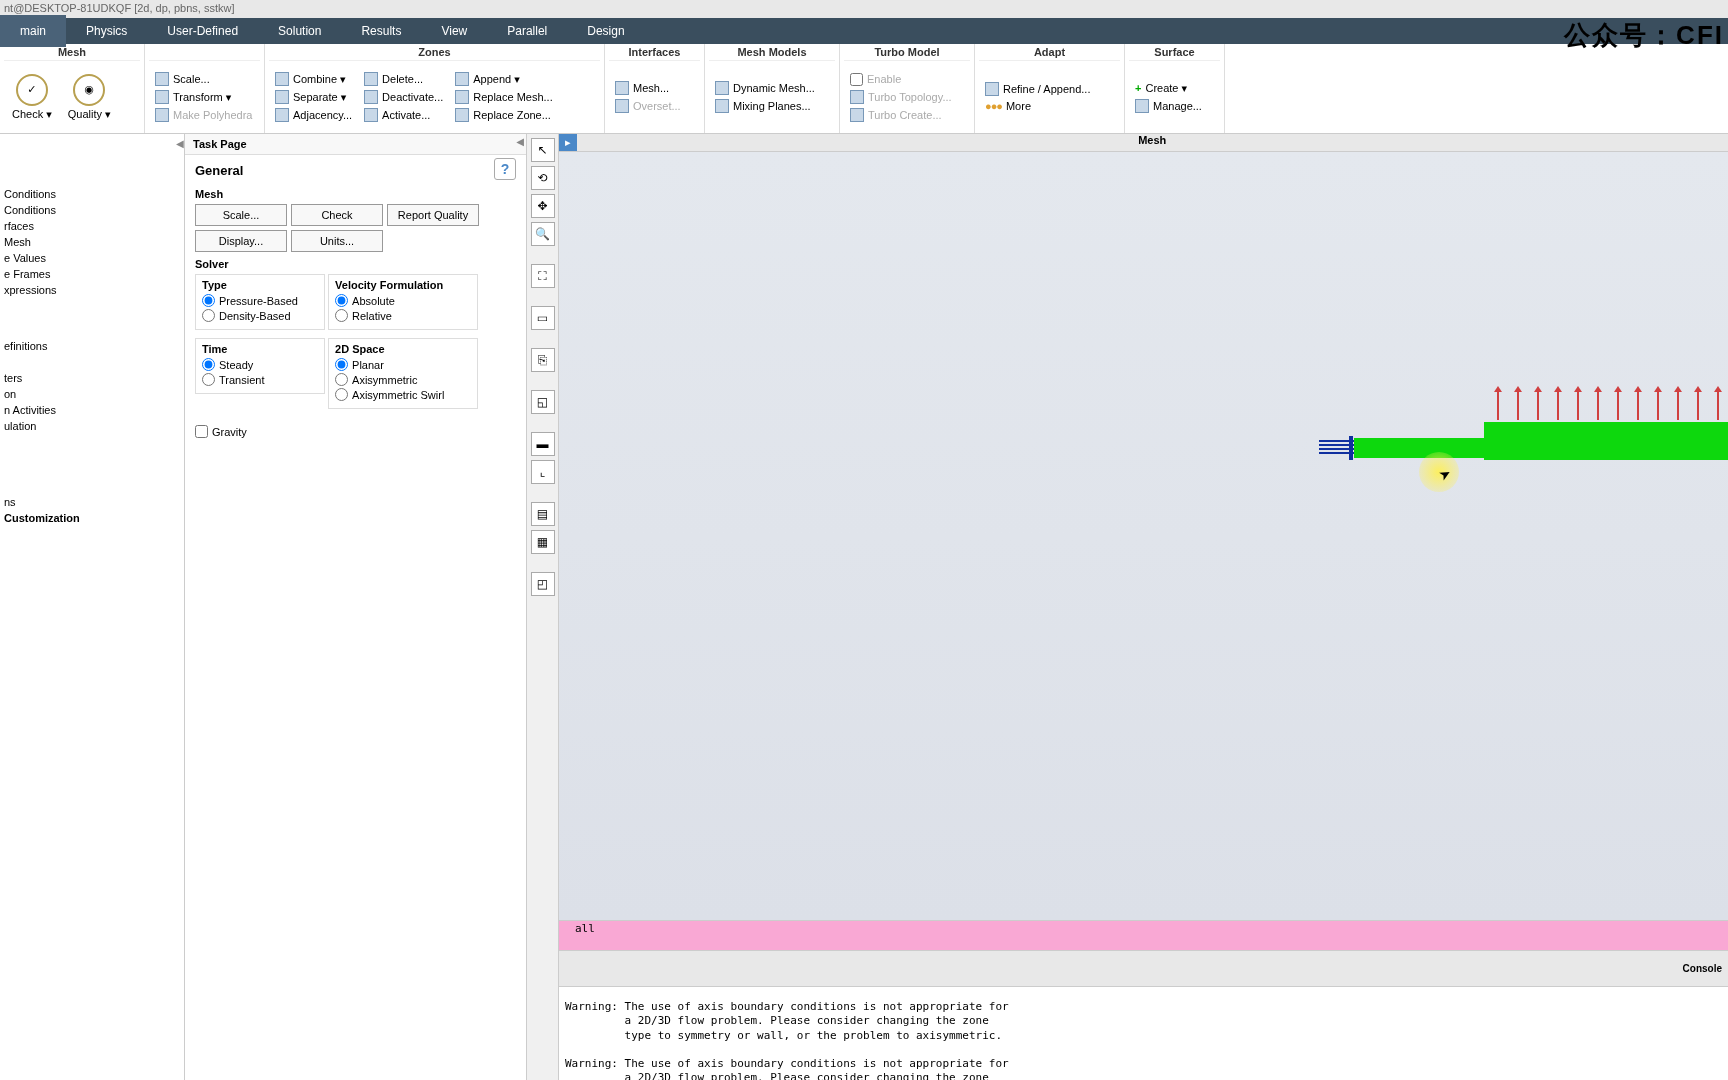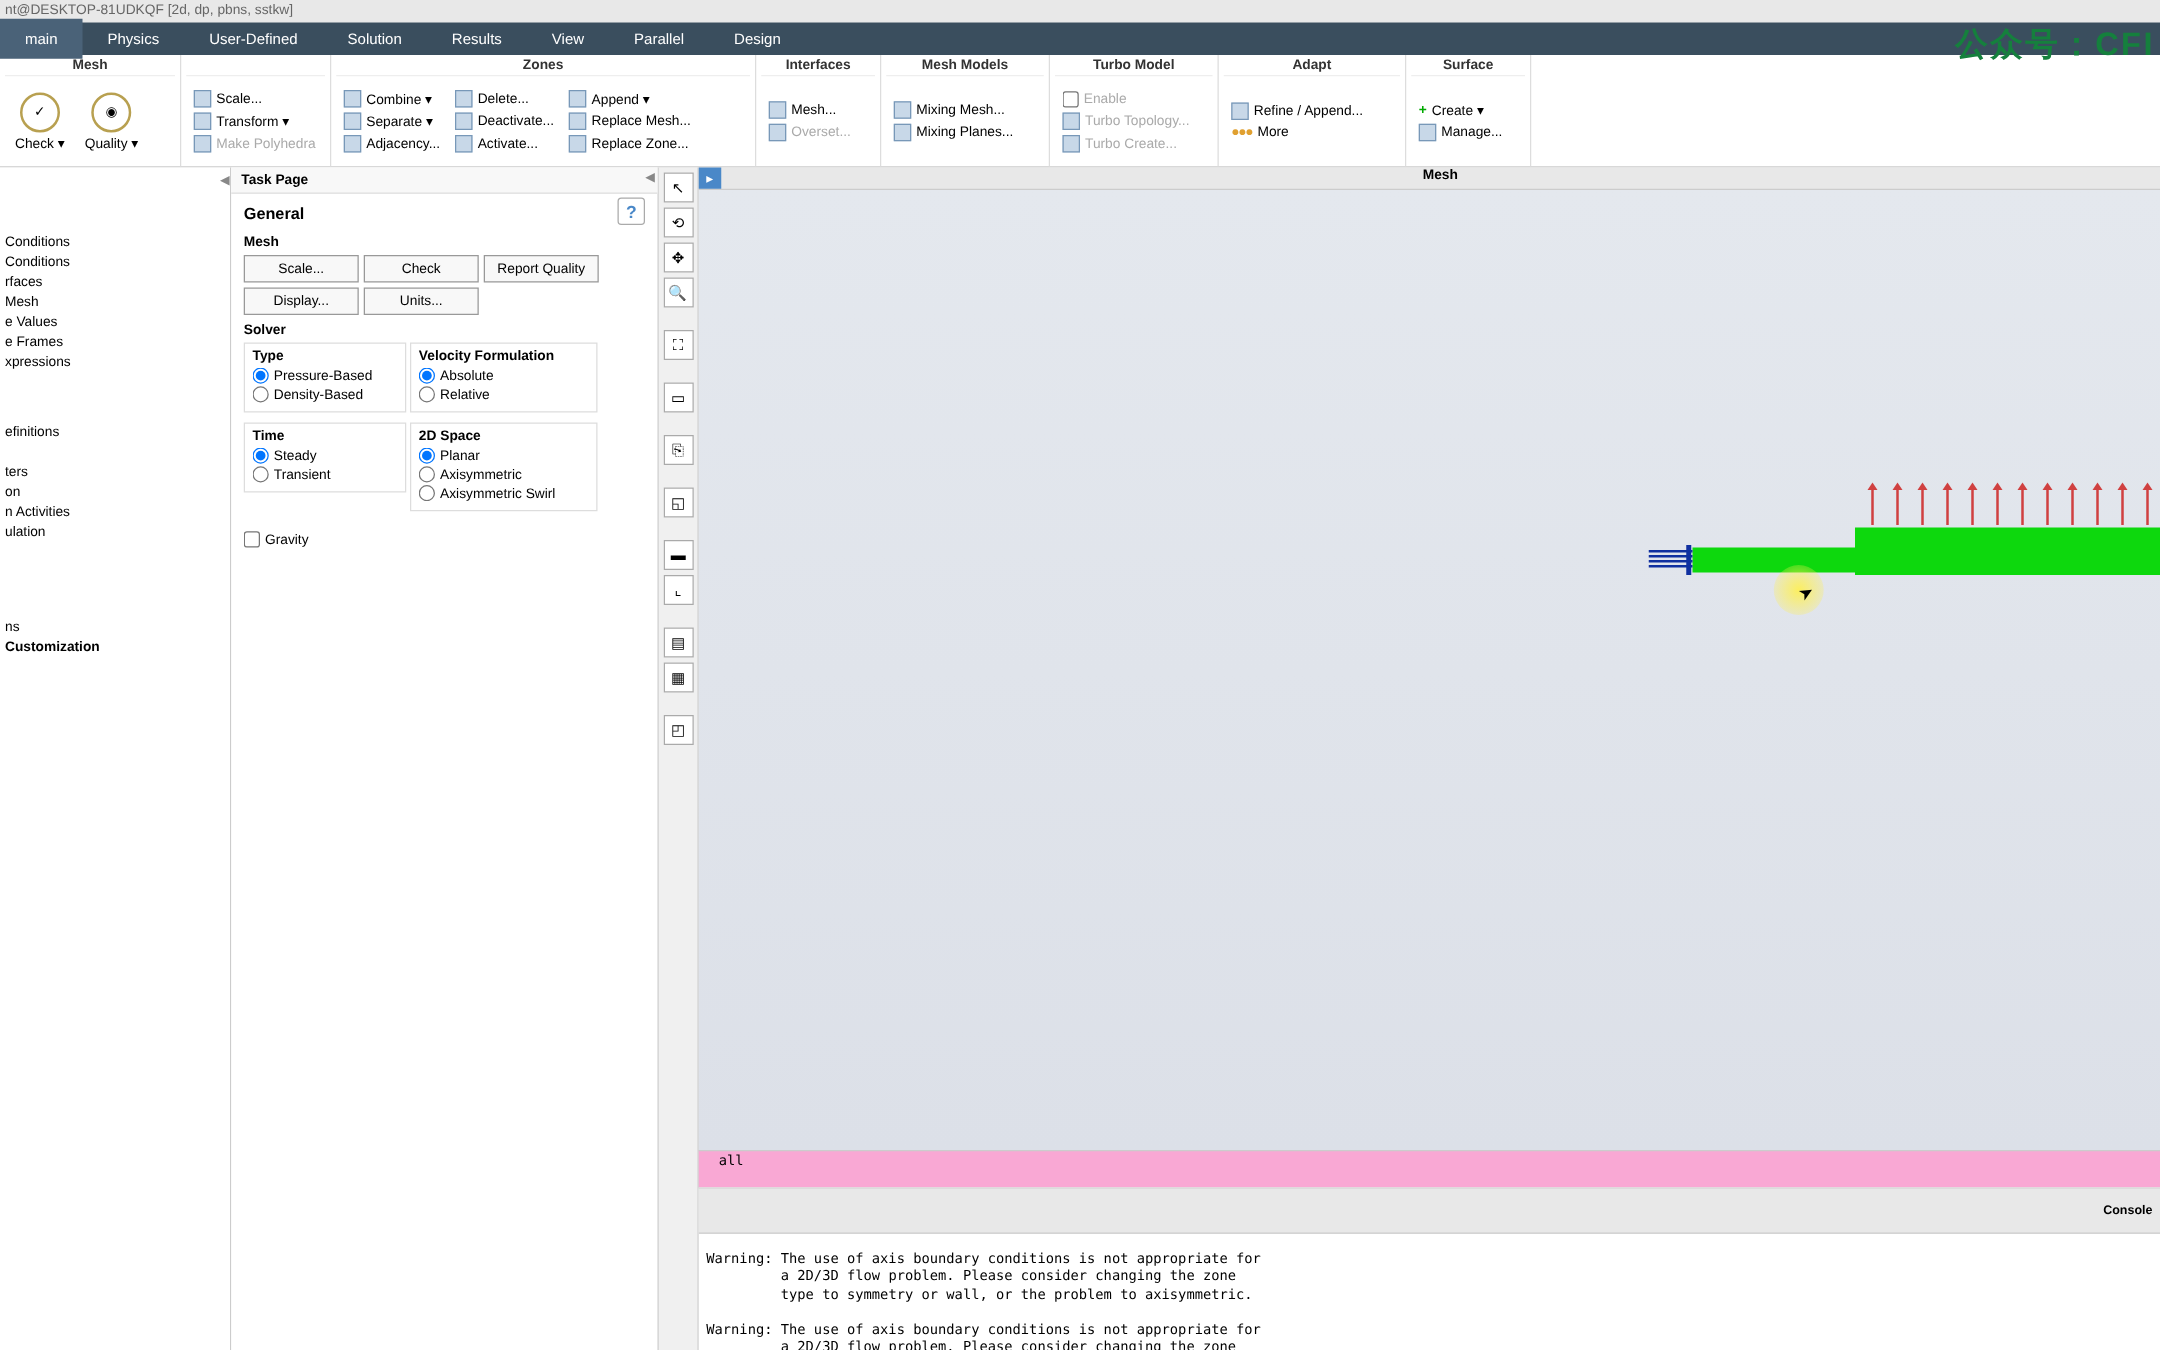--- a/index.html
+++ b/index.html
@@ -1,21 +1,21 @@
 <!DOCTYPE html>
 <html><head>
 <meta charset="utf-8">
 <style>
 * { box-sizing: border-box; margin: 0; padding: 0; font-family: "Segoe UI", Tahoma, sans-serif; }
 body { background: #f0f0f0; width: 1728px; height: 1080px; overflow: hidden; position: relative; }
 .titlebar { height: 18px; background: #e8e8e8; font-size: 11px; color: #666; padding: 2px 4px; }
 .menubar { height: 26px; background: #3a4e5e; display: flex; align-items: center; color: #fff; font-size: 12px; }
 .menubar .tab { padding: 16px 20px; height: 100%; display: flex; align-items: center; cursor: pointer; }
 .menubar .tab.active { background: #4a6278; }
-.watermark { position: absolute; right: 4px; top: 18px; color: #15803d; font-size: 26px; font-weight: bold; z-index: 100; letter-spacing: 2px; }
+.watermark { position: absolute; right: 4px; top: 18px; color: #000000; font-size: 26px; font-weight: bold; z-index: 100; letter-spacing: 2px; }
 .ribbon { height: 90px; background: #fff; border-bottom: 1px solid #ccc; display: flex; }
 .ribbon-group { border-right: 1px solid #ddd; padding: 0 4px; display: flex; flex-direction: column; }
 .ribbon-group-title { text-align: center; font-size: 11px; font-weight: bold; color: #333; padding: 2px 0; border-bottom: 1px solid #eee;}
 .ribbon-body { flex: 1; display: flex; align-items: center; }
 .ribbon-bigbtn { display: flex; flex-direction: column; align-items: center; justify-content: center; padding: 4px 8px; font-size: 11px; cursor: pointer; }
 .ribbon-bigbtn .icn { width: 32px; height: 32px; border: 2px solid #b8a050; border-radius: 50%; margin-bottom: 2px; display:flex;align-items:center;justify-content:center; }
 .ribbon-smallbtn { display: flex; align-items: center; font-size: 11px; padding: 2px 6px; cursor: pointer; min-width: 80px; }
 .ribbon-smallbtn .icn-s { width: 14px; height: 14px; background: #c8d8e8; border: 1px solid #7898b8; margin-right: 4px; }
 .ribbon-smallbtn.disabled { color: #aaa; }
 .ribbon-col { display: flex; flex-direction: column; justify-content: center; }
@@ -176,21 +176,21 @@
           </div>
     </div>
       </div>
   </div>
   <div class="ribbon-group" style="width:135px">
     <div class="ribbon-group-title">Mesh Models</div>
     <div class="ribbon-body">
         <div class="ribbon-col">
       <div class="ribbon-smallbtn">
             <span class="icn-s"></span>
-            <span>Mixing Mesh...</span>
+            <span>Dynamic Mesh...</span>
           </div>
       <div class="ribbon-smallbtn">
             <span class="icn-s"></span>
             <span>Mixing Planes...</span>
           </div>
     </div>
       </div>
   </div>
   <div class="ribbon-group" style="width:135px">
     <div class="ribbon-group-title">Turbo Model</div>

